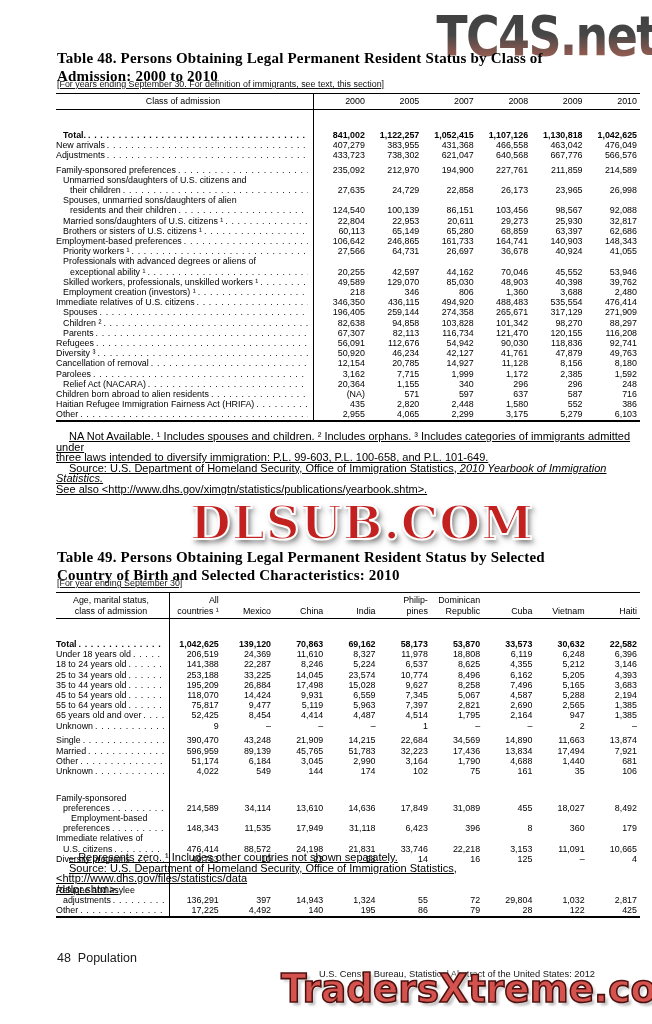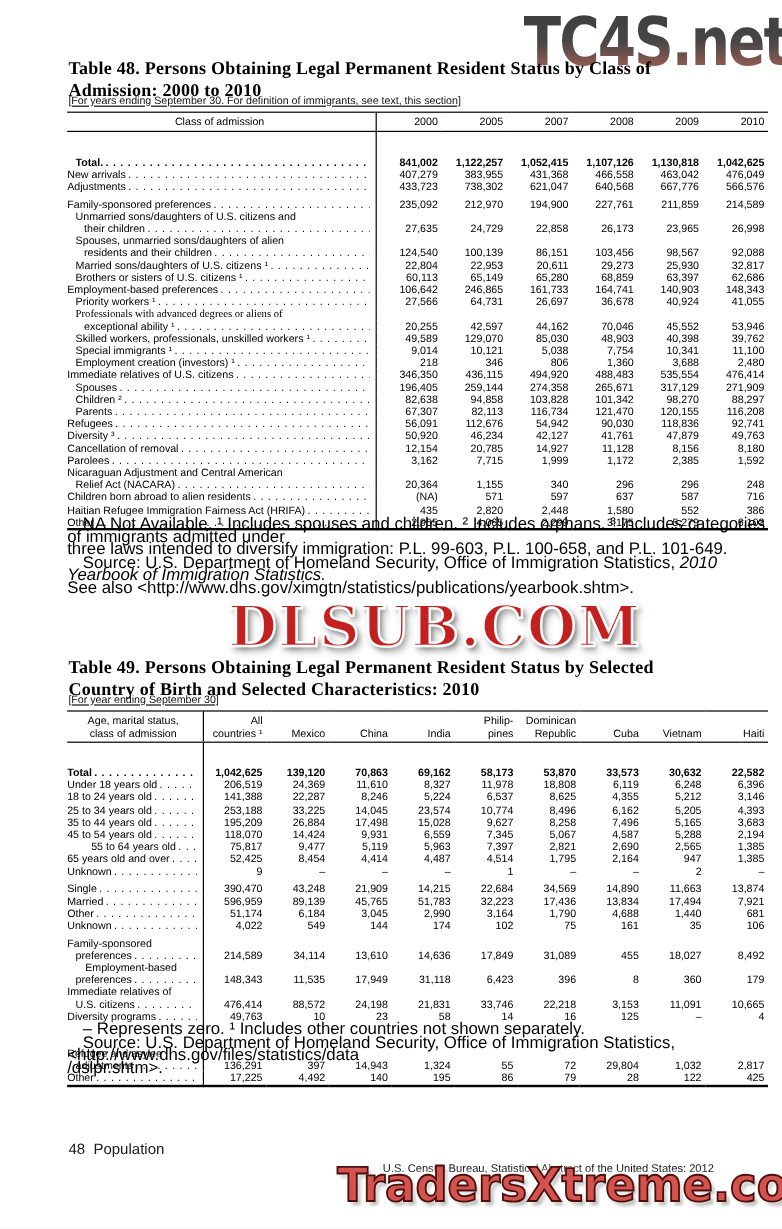--- a/index.html
+++ b/index.html
@@ -76,21 +76,21 @@
   tr.gap td{padding-top:4.5px;}
   tbody tr:first-child td{padding-top:20px;}
   .lblwrap{display:flex;align-items:baseline;margin-right:2px;}
   .lblwrap .t{white-space:nowrap;}
   .lblwrap .dots{flex:1;overflow:hidden;white-space:nowrap;color:#000;margin-left:2px;}
   .lblwrap .dots::after{
     content:". . . . . . . . . . . . . . . . . . . . . . . . . . . . . . . . . . . . . . . . . . . . . . . . . . . . . . . . . . . . . . . . . . . . . . . . . . . . . . . .";
     letter-spacing:.6px;
   }
   
-  .fnblock{position:absolute;left:56px;width:584px;z-index:2;font-size:14px;line-height:10.6px;color:#000;}
+  .fnblock{position:absolute;left:56px;width:584px;z-index:2;font-size:11px;line-height:10.6px;color:#000;text-decoration:underline;}
   .fn48{top:431px;}
   .fn49{top:852px;}
   .fnblock p{margin:0;text-indent:13px;white-space:pre-line;}
   
   .pgnum{
     position:absolute;left:57px;top:951px;z-index:2;
     font-size:12.5px;color:#1a1a1a;white-space:pre;
   }
   .credit{
     position:absolute;right:57px;top:969px;z-index:2;
@@ -284,21 +284,21 @@
             <td class="v vline">27,566</td>
             <td class="v">64,731</td>
             <td class="v">26,697</td>
             <td class="v">36,678</td>
             <td class="v">40,924</td>
             <td class="v">41,055</td>
           </tr>
           <tr class="">
             <td class="lbl">
               <div class="lblwrap">
-                <span class="t" style="padding-left: 7px; font-family: Liberation Serif, serif;">Professionals with advanced degrees or aliens of</span>
+                <span class="t" style="padding-left: 7px;">Professionals with advanced degrees or aliens of</span>
               </div>
             </td>
             <td class="v vline"></td>
             <td class="v"></td>
             <td class="v"></td>
             <td class="v"></td>
             <td class="v"></td>
             <td class="v"></td>
           </tr>
           <tr class="">
@@ -325,34 +325,20 @@
             <td class="v vline">49,589</td>
             <td class="v">129,070</td>
             <td class="v">85,030</td>
             <td class="v">48,903</td>
             <td class="v">40,398</td>
             <td class="v">39,762</td>
           </tr>
           <tr class="">
             <td class="lbl">
               <div class="lblwrap">
-                <span class="t" style="padding-left: 7px;">Special immigrants ¹</span>
-                <span class="dots"></span>
-              </div>
-            </td>
-            <td class="v vline">9,014</td>
-            <td class="v">10,121</td>
-            <td class="v">5,038</td>
-            <td class="v">7,754</td>
-            <td class="v">10,341</td>
-            <td class="v">11,100</td>
-          </tr>
-          <tr class="">
-            <td class="lbl">
-              <div class="lblwrap">
                 <span class="t" style="padding-left: 7px;">Employment creation (investors) ¹</span>
                 <span class="dots"></span>
               </div>
             </td>
             <td class="v vline">218</td>
             <td class="v">346</td>
             <td class="v">806</td>
             <td class="v">1,360</td>
             <td class="v">3,688</td>
             <td class="v">2,480</td>
@@ -461,33 +447,20 @@
                 <span class="t" style="padding-left: 0px;">Parolees</span>
                 <span class="dots"></span>
               </div>
             </td>
             <td class="v vline">3,162</td>
             <td class="v">7,715</td>
             <td class="v">1,999</td>
             <td class="v">1,172</td>
             <td class="v">2,385</td>
             <td class="v">1,592</td>
-          </tr>
-          <tr class="">
-            <td class="lbl">
-              <div class="lblwrap">
-                <span class="t" style="padding-left: 0px;">Nicaraguan Adjustment and Central American</span>
-              </div>
-            </td>
-            <td class="v vline"></td>
-            <td class="v"></td>
-            <td class="v"></td>
-            <td class="v"></td>
-            <td class="v"></td>
-            <td class="v"></td>
           </tr>
           <tr class="">
             <td class="lbl">
               <div class="lblwrap">
                 <span class="t" style="padding-left: 7px;">Relief Act (NACARA)</span>
                 <span class="dots"></span>
               </div>
             </td>
             <td class="v vline">20,364</td>
             <td class="v">1,155</td>
@@ -674,21 +647,21 @@
             <td class="v">6,559</td>
             <td class="v">7,345</td>
             <td class="v">5,067</td>
             <td class="v">4,587</td>
             <td class="v">5,288</td>
             <td class="v">2,194</td>
           </tr>
           <tr class="">
             <td class="lbl">
               <div class="lblwrap">
-                <span class="t" style="padding-left: 0px; margin-left: 20px;">55 to 64 years old</span>
+                <span class="t" style="padding-left: 0px;">55 to 64 years old</span>
                 <span class="dots"></span>
               </div>
             </td>
             <td class="v vline">75,817</td>
             <td class="v">9,477</td>
             <td class="v">5,119</td>
             <td class="v">5,963</td>
             <td class="v">7,397</td>
             <td class="v">2,821</td>
             <td class="v">2,690</td>
@@ -793,21 +766,21 @@
             <td class="v">174</td>
             <td class="v">102</td>
             <td class="v">75</td>
             <td class="v">161</td>
             <td class="v">35</td>
             <td class="v">106</td>
           </tr>
           <tr class="gap">
             <td class="lbl">
               <div class="lblwrap">
-                <span class="t" style="padding-left: 0px;">Family-sponsored</span>
+                <span class="t" style="padding-left: 0px; margin-top: 12px;">Family-sponsored</span>
               </div>
             </td>
             <td class="v vline"></td>
             <td class="v"></td>
             <td class="v"></td>
             <td class="v"></td>
             <td class="v"></td>
             <td class="v"></td>
             <td class="v"></td>
             <td class="v"></td>

